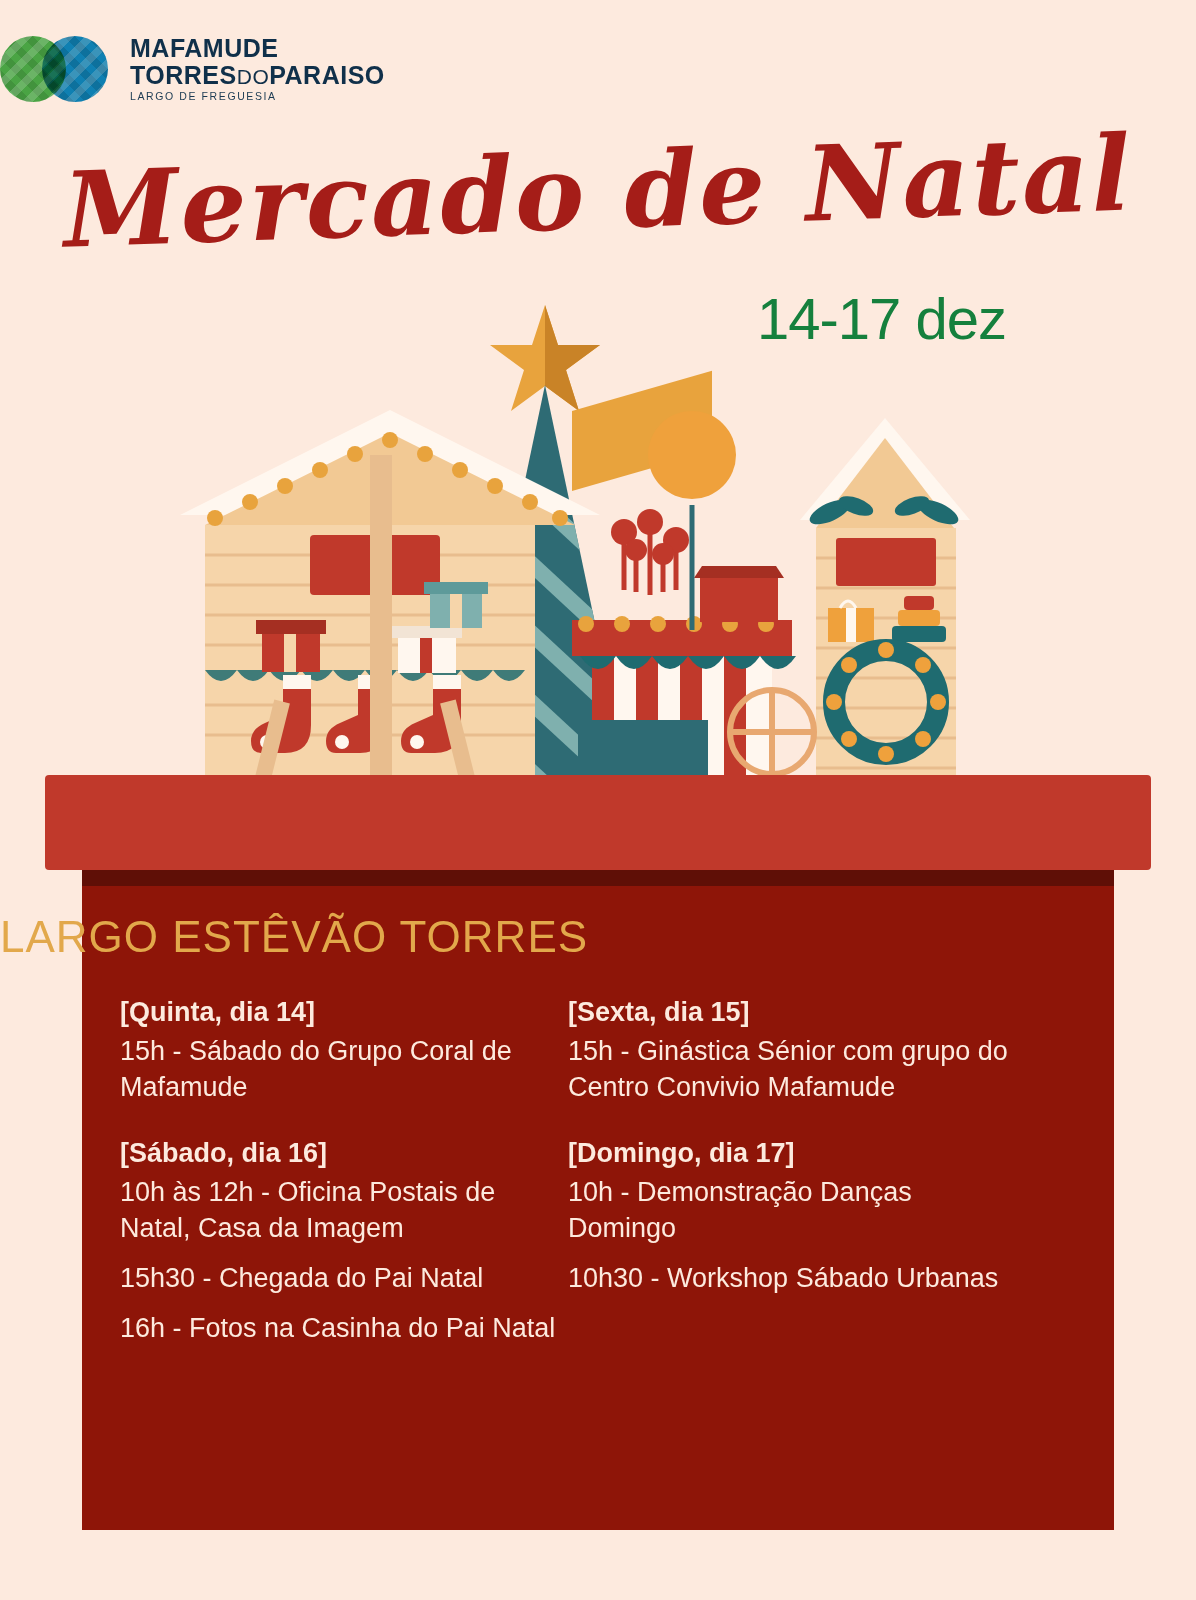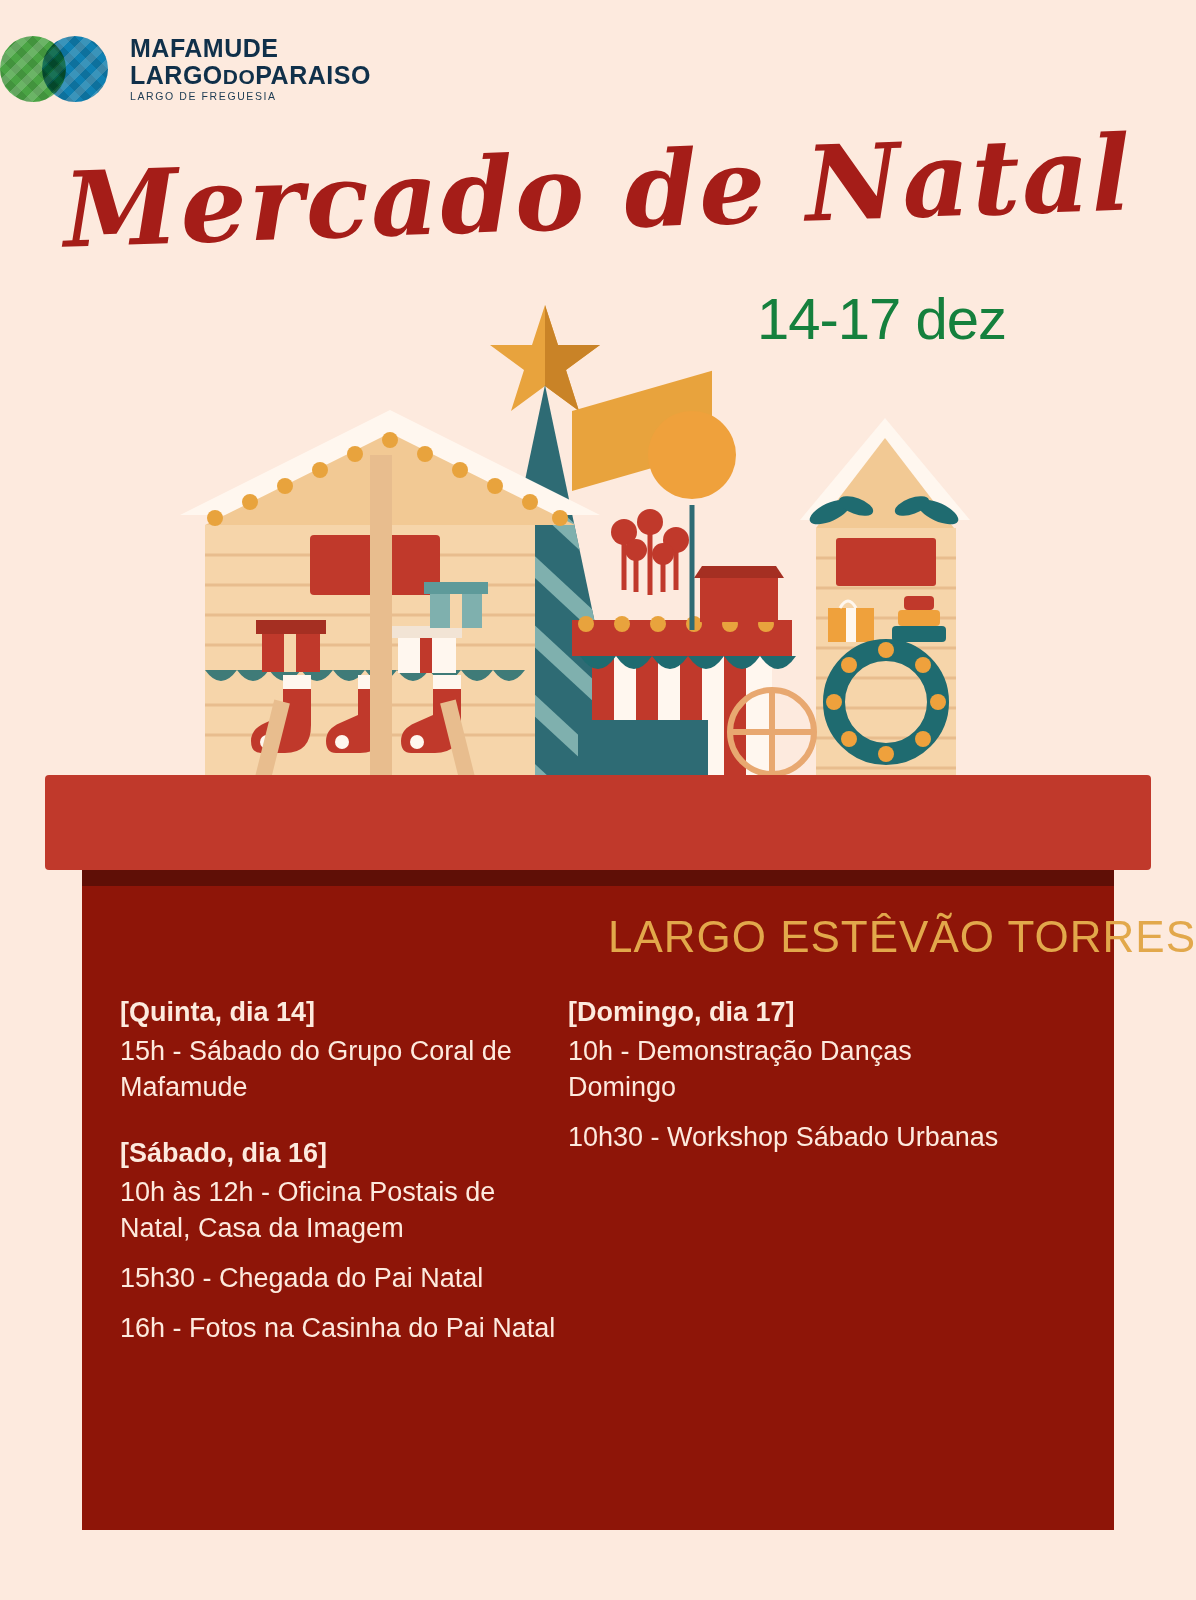--- a/index.html
+++ b/index.html
@@ -62,21 +62,21 @@
   .logo-l1 {
     font-size: 25px;
     font-weight: bold;
     letter-spacing: .5px;
   }
   .logo-l2 {
     font-size: 25px;
     font-weight: bold;
     letter-spacing: .5px;
   }
-  .logo-l2 .thin { font-weight: bold; font-size: 21px; }
+  .logo-l2 .thin { font-weight: normal; font-size: 21px; }
   .logo-l3 {
     font-size: 10.5px;
     letter-spacing: 1.6px;
     margin-top: 3px;
     color: #1b3a52;
   }
 
   
   .title {
     position: absolute;
@@ -135,21 +135,21 @@
     width: 1032px;
     height: 16px;
     background: #5f0f06;
   }
 
   .venue {
     position: absolute;
     top: 912px;
     left: 0;
     width: 1196px;
-    text-align: right;
+    text-align: left;
     color: #e2a84b;
     font-size: 44px;
     letter-spacing: 1px;
   }
 
   .columns {
     position: absolute;
     top: 995px;
     left: 120px;
     width: 950px;
@@ -174,21 +174,21 @@
 </head>
 <body>
 
 <div class="logo-block">
   <div class="logo-marks">
     <div class="logo-circle green"></div>
     <div class="logo-circle blue"></div>
   </div>
   <div class="logo-text">
     <div class="logo-l1">MAFAMUDE</div>
-    <div class="logo-l2"><span>LARGO</span><span class="thin">DO</span><span>PARAISO</span></div>
+    <div class="logo-l2"><span>TORRES</span><span class="thin">DO</span><span>PARAISO</span></div>
     <div class="logo-l3">LARGO DE FREGUESIA</div>
   </div>
 </div>
 
 <div class="title">Mercado de Natal</div>
 <div class="dates">14-17 dez</div>
 
 <svg class="scene" viewBox="0 0 1196 600">
 
   <g>
@@ -407,20 +407,24 @@
       <div class="day-head">[Sábado, dia 16]</div>
       <div class="day-line">10h às 12h - Oficina Postais de Natal, Casa da Imagem</div>
       <div class="day-line">15h30 - Chegada do Pai Natal</div>
       <div class="day-line">16h - Fotos na Casinha do Pai Natal</div>
     </div>
 
   </div>
 
   <div class="col">
 
+    <div class="day-block">
+      <div class="day-head">[Sexta, dia 15]</div>
+      <div class="day-line">15h - Ginástica Sénior com grupo do Centro Convivio Mafamude</div>
+    </div>
 
     <div class="day-block">
       <div class="day-head">[Domingo, dia 17]</div>
       <div class="day-line">10h - Demonstração Danças Domingo</div>
       <div class="day-line">10h30 - Workshop Sábado Urbanas</div>
     </div>
 
   </div>
 </div>
 

